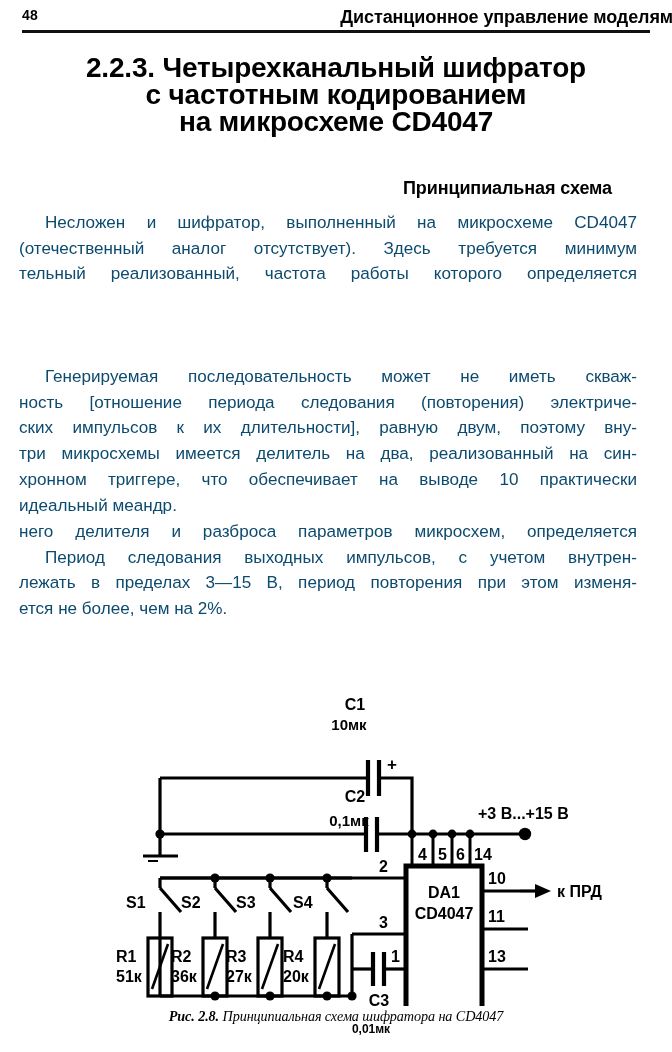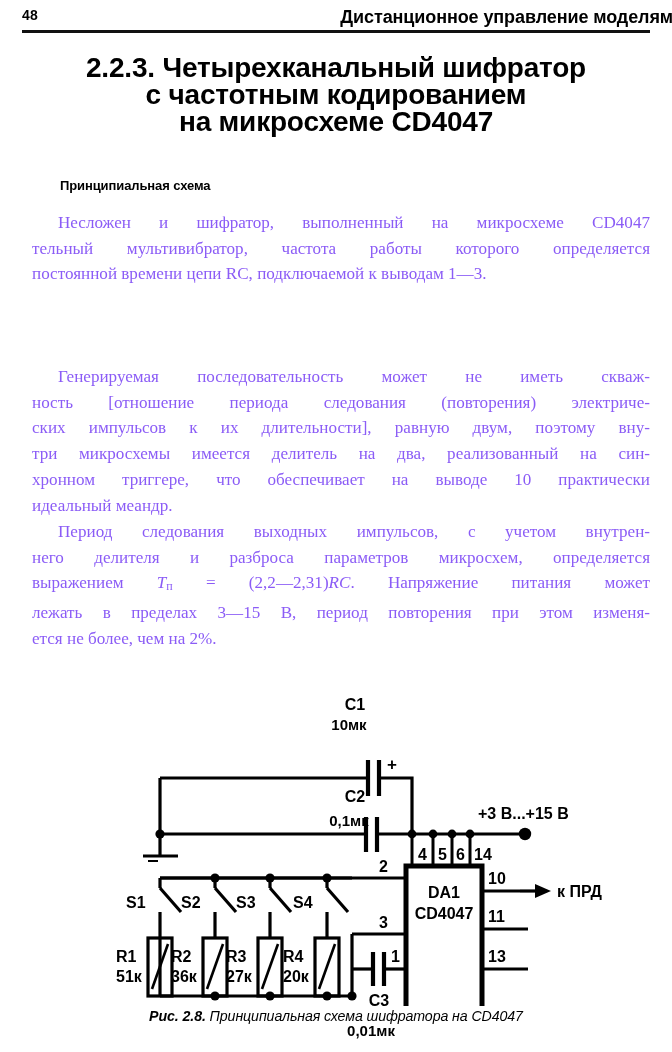--- a/index.html
+++ b/index.html
@@ -60,38 +60,38 @@
     font-size: 28px;
     line-height: 27px;
     letter-spacing: -0.2px;
   }
   .section-heading .ln { display: block; }
 
   .subheading {
     position: absolute;
     left: 60px; top: 178px;
     width: 552px;
-    text-align: left;
-    font-family: "Liberation Sans", sans-serif;
-    font-weight: bold;
-    font-size: 13px;
+    text-align: right;
+    font-family: "Liberation Sans", sans-serif;
+    font-weight: bold;
+    font-size: 18px;
     letter-spacing: -0.1px;
   }
 
   
   .body-block {
     position: absolute;
-    left: 32px;
+    left: 19px;
     width: 618px;
-    font-family: Liberation Serif, serif;
+    font-family: Liberation Sans, sans-serif;
     font-size: 17.1px;
     line-height: 25.7px;
     text-align: justify;
     text-align-last: left;
-    color: #8b5cf6;
+    color: #0c4a6e;
   }
   .body-block p { margin: 0; }
   .body-block .lnj {
     display: block;
     text-align: justify;
     text-align-last: justify;
     white-space: nowrap;
   }
   .body-block .lnl {
     display: block;
@@ -114,21 +114,21 @@
     left: 0; top: 686px;
     width: 672px;
     height: 366px;
     padding-left: 8px;
   }
   .fig-caption {
     position: absolute;
     left: 36px; top: 322px;
     width: 600px;
     text-align: center;
-    font-family: Liberation Sans, sans-serif;
+    font-family: Liberation Serif, serif;
     font-size: 14.2px;
     font-style: italic;
     letter-spacing: -0.1px;
   }
   .fig-caption .capbold {
     font-weight: bold;
     font-style: italic;
   }
   svg.schematic { display: block; }
   svg.schematic text {
@@ -150,41 +150,40 @@
   <span class="ln">2.2.3. Четырехканальный шифратор</span>
   <span class="ln">с частотным кодированием</span>
   <span class="ln">на микросхеме CD4047</span>
 </div>
 
 <div class="subheading">Принципиальная схема</div>
 
 <div class="body-block" id="para1">
   <p>
     <span class="lnj"><span class="indent"></span><span>Несложен и шифратор, выполненный на микросхеме CD4047</span></span>
-    <span class="lnj">тельный мультивибратор, частота работы которого определяется</span>
-    <span class="lnl">постоянной времени цепи RC, подключаемой к выводам 1—3.</span>
+    <span class="lnj">(отечественный аналог отсутствует). Здесь требуется минимум</span>
+    <span class="lnj">тельный реализованный, частота работы которого определяется</span>
   </p>
 </div>
 
 <div class="body-block" id="para2">
   <p>
     <span class="lnj"><span class="indent"></span><span>Генерируемая последовательность может не иметь скваж-</span></span>
     <span class="lnj">ность [отношение периода следования (повторения) электриче-</span>
     <span class="lnj">ских импульсов к их длительности], равную двум, поэтому вну-</span>
     <span class="lnj">три микросхемы имеется делитель на два, реализованный на син-</span>
     <span class="lnj">хронном триггере, что обеспечивает на выводе 10 практически</span>
     <span class="lnl">идеальный меандр.</span>
   </p>
 </div>
 
 <div class="body-block" id="para3">
   <p>
+    <span class="lnj">него делителя и разброса параметров микросхем, определяется</span>
     <span class="lnj"><span class="indent"></span><span>Период следования выходных импульсов, с учетом внутрен-</span></span>
-    <span class="lnj">него делителя и разброса параметров микросхем, определяется</span>
-    <span class="lnj"><span>выражением </span><i class="ital">T</i><span class="sub">п</span><span> = (2,2—2,31)</span><i class="ital">RC</i><span>. Напряжение питания может</span></span>
     <span class="lnj">лежать в пределах 3—15 В, период повторения при этом изменя-</span>
     <span class="lnl">ется не более, чем на 2%.</span>
   </p>
 </div>
 
 <div class="figure-wrap">
 
   <svg class="schematic" width="672" height="320" viewBox="0 0 672 320">
 
     <path d="M152 92 L152 148" stroke="#000" stroke-width="3.2" fill="none"></path>
@@ -320,18 +319,18 @@
     <rect x="307" y="252" width="24" height="58" fill="none" stroke="#000" stroke-width="3.2"></rect>
     <path d="M311 303 L327 258" stroke="#000" stroke-width="2.6" fill="none"></path>
     <circle cx="319" cy="310" r="4.6" fill="#000"></circle>
     <text x="275" y="276" font-size="16">R4</text>
     <text x="275" y="296" font-size="16">20к</text>
 
     <path d="M152 252 L152 310" stroke="#000" stroke-width="3.2" fill="none"></path>
   </svg>
 
   <div style="position:absolute; left:316px; top:336px; width:110px; text-align:center;
-              font-family:'Liberation Sans', sans-serif; font-weight:bold; font-size:15px;">0,01мк</div>
+              font-family:'Liberation Sans', sans-serif; font-weight:bold; font-size:12px;">0,01мк</div>
 
   <div class="fig-caption">
     <span class="capbold">Рис. 2.8.</span><span> Принципиальная схема шифратора на CD4047</span>
   </div>
 </div>
 
 </body></html>

